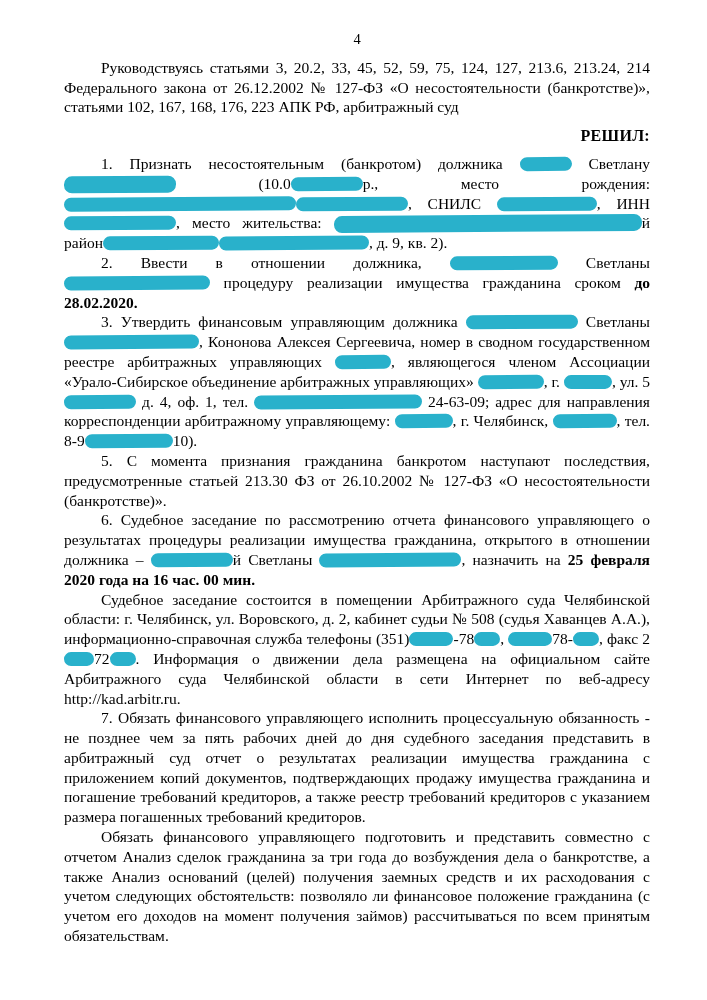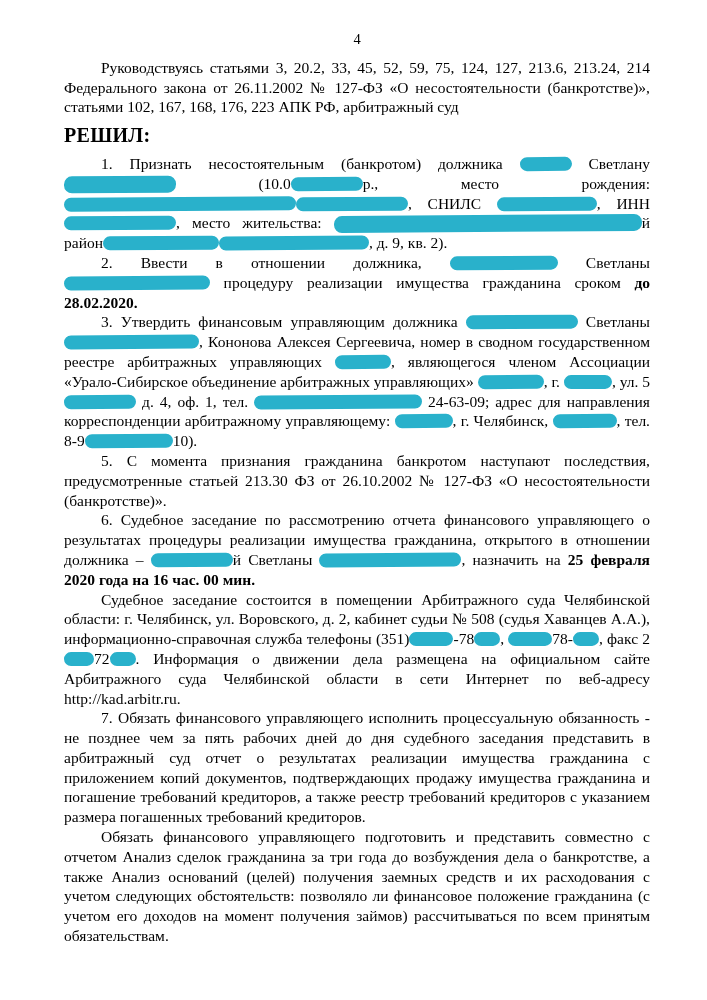--- a/index.html
+++ b/index.html
@@ -6,37 +6,37 @@
   .page{
     width:707px;height:1000px;box-sizing:border-box;
     padding:30px 57px 10px 64px;
     background:#ffffff;color:#000;
     font-family:"Liberation Serif","DejaVu Serif",serif;
     font-size:15.5px;line-height:19.8px;
     overflow:hidden;position:relative;
   }
   .page-number{text-align:center;margin:0 0 8px 0;font-size:14.5px;}
   p.para{margin:0;text-align:justify;text-indent:37px;}
-  p.heading{margin:9px 0 8px 0;text-align:left;font-weight:700;text-indent:0;letter-spacing:.3px;font-size:20px;}
+  p.heading{margin:9px 0 8px 0;text-align:right;font-weight:700;text-indent:0;letter-spacing:.3px;font-size:16px;}
   .bold{font-weight:700;}
   .redact{
     display:inline-block;height:14px;max-width:100%;
     background:var(--redact,#29b1cb);
     border-radius:8px;vertical-align:-2px;
     transform:rotate(-0.4deg);
   }
   .redact.tall{height:17px;vertical-align:-4px;}
 </style>
 </head>
 <body>
 
 <div class="page">
   <div class="page-number">4</div>
   <div id="doc">
-      <p class="para"><span>Руководствуясь статьями 3, 20.2, 33, 45, 52, 59, 75, 124, 127, 213.6, 213.24, 214 Федерального закона от 26.11.2002 № 127-ФЗ «О несостоятельности (банкротстве)», статьями 102, 167, 168, 176, 223 АПК РФ, арбитражный суд</span></p>
+      <p class="para"><span>Руководствуясь статьями 3, 20.2, 33, 45, 52, 59, 75, 124, 127, 213.6, 213.24, 214 Федерального закона от 26.12.2002 № 127-ФЗ «О несостоятельности (банкротстве)», статьями 102, 167, 168, 176, 223 АПК РФ, арбитражный суд</span></p>
       <p class="heading"><span class="bold">РЕШИЛ:</span></p>
       <p class="para"><span>1. Признать несостоятельным (банкротом) должника </span><span class="redact" style="width: 52px;"></span><span> Светлану </span><span class="redact tall" style="width: 112px;"></span><span> (10.0</span><span class="redact" style="width: 72px;"></span><span>р., место рождения: </span><span class="redact" style="width: 232px;"></span><span class="redact" style="width: 112px;"></span><span>, СНИЛС </span><span class="redact" style="width: 100px;"></span><span>, ИНН </span><span class="redact" style="width: 112px;"></span><span>, место жительства: </span><span class="redact tall" style="width: 308px;"></span><span>й район</span><span class="redact" style="width: 116px;"></span><span class="redact" style="width: 150px;"></span><span>, д. 9, кв. 2).</span></p>
       <p class="para"><span>2. Ввести в отношении должника, </span><span class="redact" style="width: 108px;"></span><span> Светланы </span><span class="redact" style="width: 146px;"></span><span> процедуру реализации имущества гражданина сроком </span><span class="bold">до 28.02.2020.</span></p>
       <p class="para"><span>3. Утвердить финансовым управляющим должника </span><span class="redact" style="width: 112px;"></span><span> Светланы </span><span class="redact" style="width: 135px;"></span><span>, Кононова Алексея Сергеевича, номер в сводном государственном реестре арбитражных управляющих </span><span class="redact" style="width: 56px;"></span><span>, являющегося членом Ассоциации «Урало-Сибирское объединение арбитражных управляющих» </span><span class="redact" style="width: 66px;"></span><span>, г. </span><span class="redact" style="width: 48px;"></span><span>, ул. 5</span><span class="redact" style="width: 72px;"></span><span> д. 4, оф. 1, тел. </span><span class="redact" style="width: 168px;"></span><span> 24-63-09; адрес для направления корреспонденции арбитражному управляющему: </span><span class="redact" style="width: 58px;"></span><span>, г. Челябинск, </span><span class="redact" style="width: 64px;"></span><span>, тел. 8-9</span><span class="redact" style="width: 88px;"></span><span>10).</span></p>
       <p class="para"><span>5. С момента признания гражданина банкротом наступают последствия, предусмотренные статьей 213.30 ФЗ от 26.10.2002 № 127-ФЗ «О несостоятельности (банкротстве)».</span></p>
       <p class="para"><span>6. Судебное заседание по рассмотрению отчета финансового управляющего о результатах процедуры реализации имущества гражданина, открытого в отношении должника – </span><span class="redact" style="width: 82px;"></span><span>й Светланы </span><span class="redact" style="width: 142px;"></span><span>, назначить на </span><span class="bold">25 февраля 2020 года на 16 час. 00 мин.</span></p>
       <p class="para"><span>Судебное заседание состоится в помещении Арбитражного суда Челябинской области: г. Челябинск, ул. Воровского, д. 2, кабинет судьи № 508 (судья Хаванцев А.А.), информационно-справочная служба телефоны (351)</span><span class="redact" style="width: 44px;"></span><span>-78</span><span class="redact" style="width: 26px;"></span><span>, </span><span class="redact" style="width: 44px;"></span><span>78-</span><span class="redact" style="width: 26px;"></span><span>, факс 2</span><span class="redact" style="width: 30px;"></span><span>72</span><span class="redact" style="width: 26px;"></span><span>. Информация о движении дела размещена на официальном сайте Арбитражного суда Челябинской области в сети Интернет по веб-адресу http://kad.arbitr.ru.</span></p>
       <p class="para"><span>7. Обязать финансового управляющего исполнить процессуальную обязанность - не позднее чем за пять рабочих дней до дня судебного заседания представить в арбитражный суд отчет о результатах реализации имущества гражданина с приложением копий документов, подтверждающих продажу имущества гражданина и погашение требований кредиторов, а также реестр требований кредиторов с указанием размера погашенных требований кредиторов.</span></p>
       <p class="para"><span>Обязать финансового управляющего подготовить и представить совместно с отчетом Анализ сделок гражданина за три года до возбуждения дела о банкротстве, а также Анализ оснований (целей) получения заемных средств и их расходования с учетом следующих обстоятельств: позволяло ли финансовое положение гражданина (с учетом его доходов на момент получения займов) рассчитываться по всем принятым обязательствам.</span></p>
     </div>

